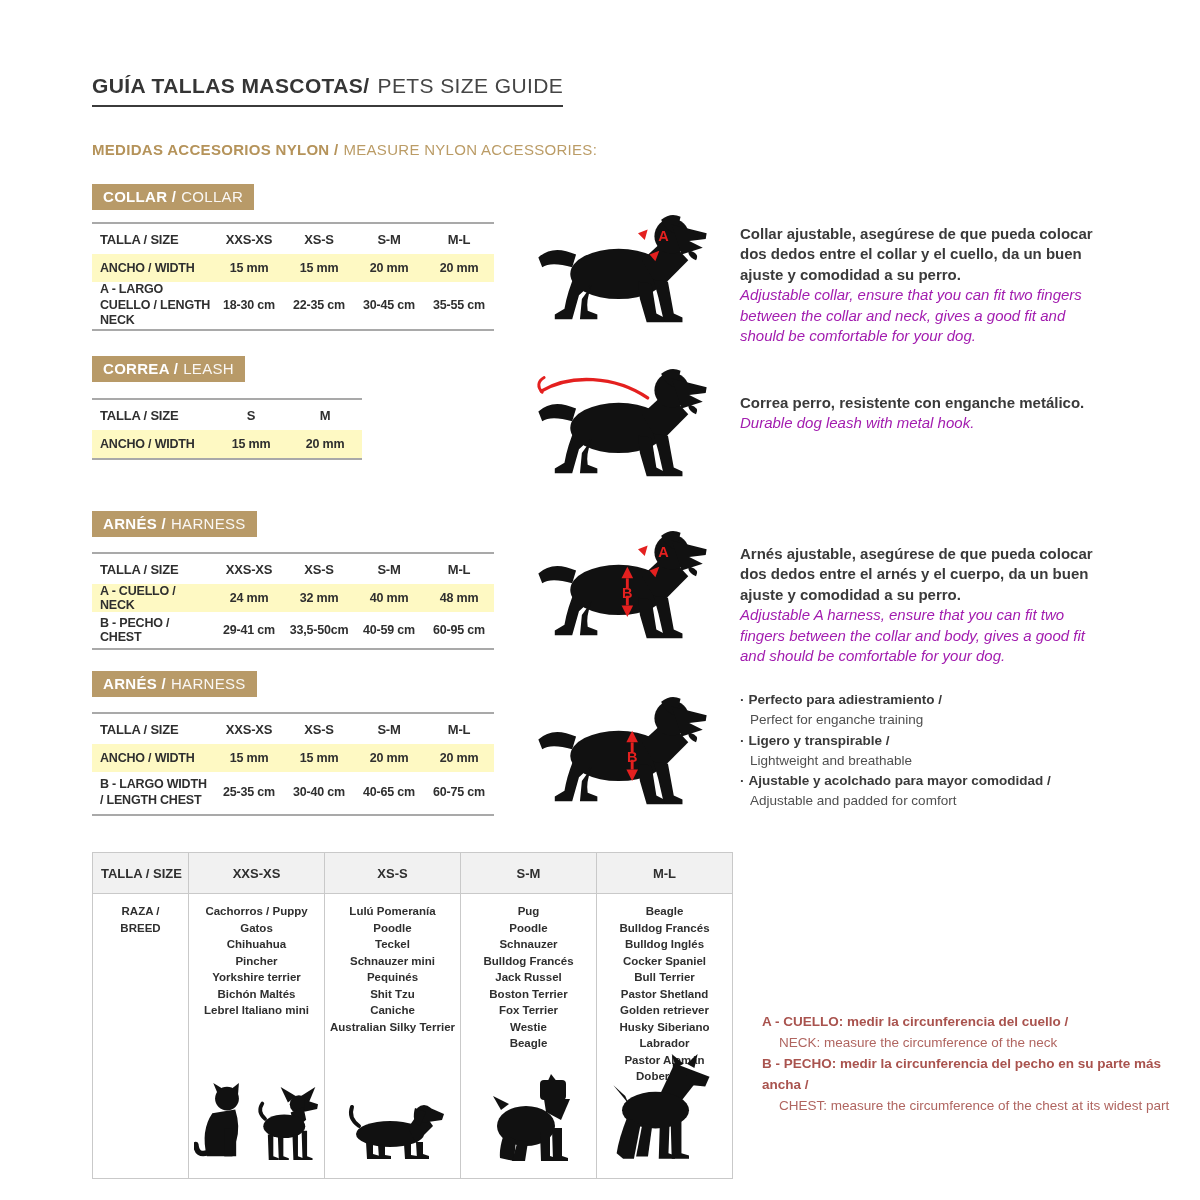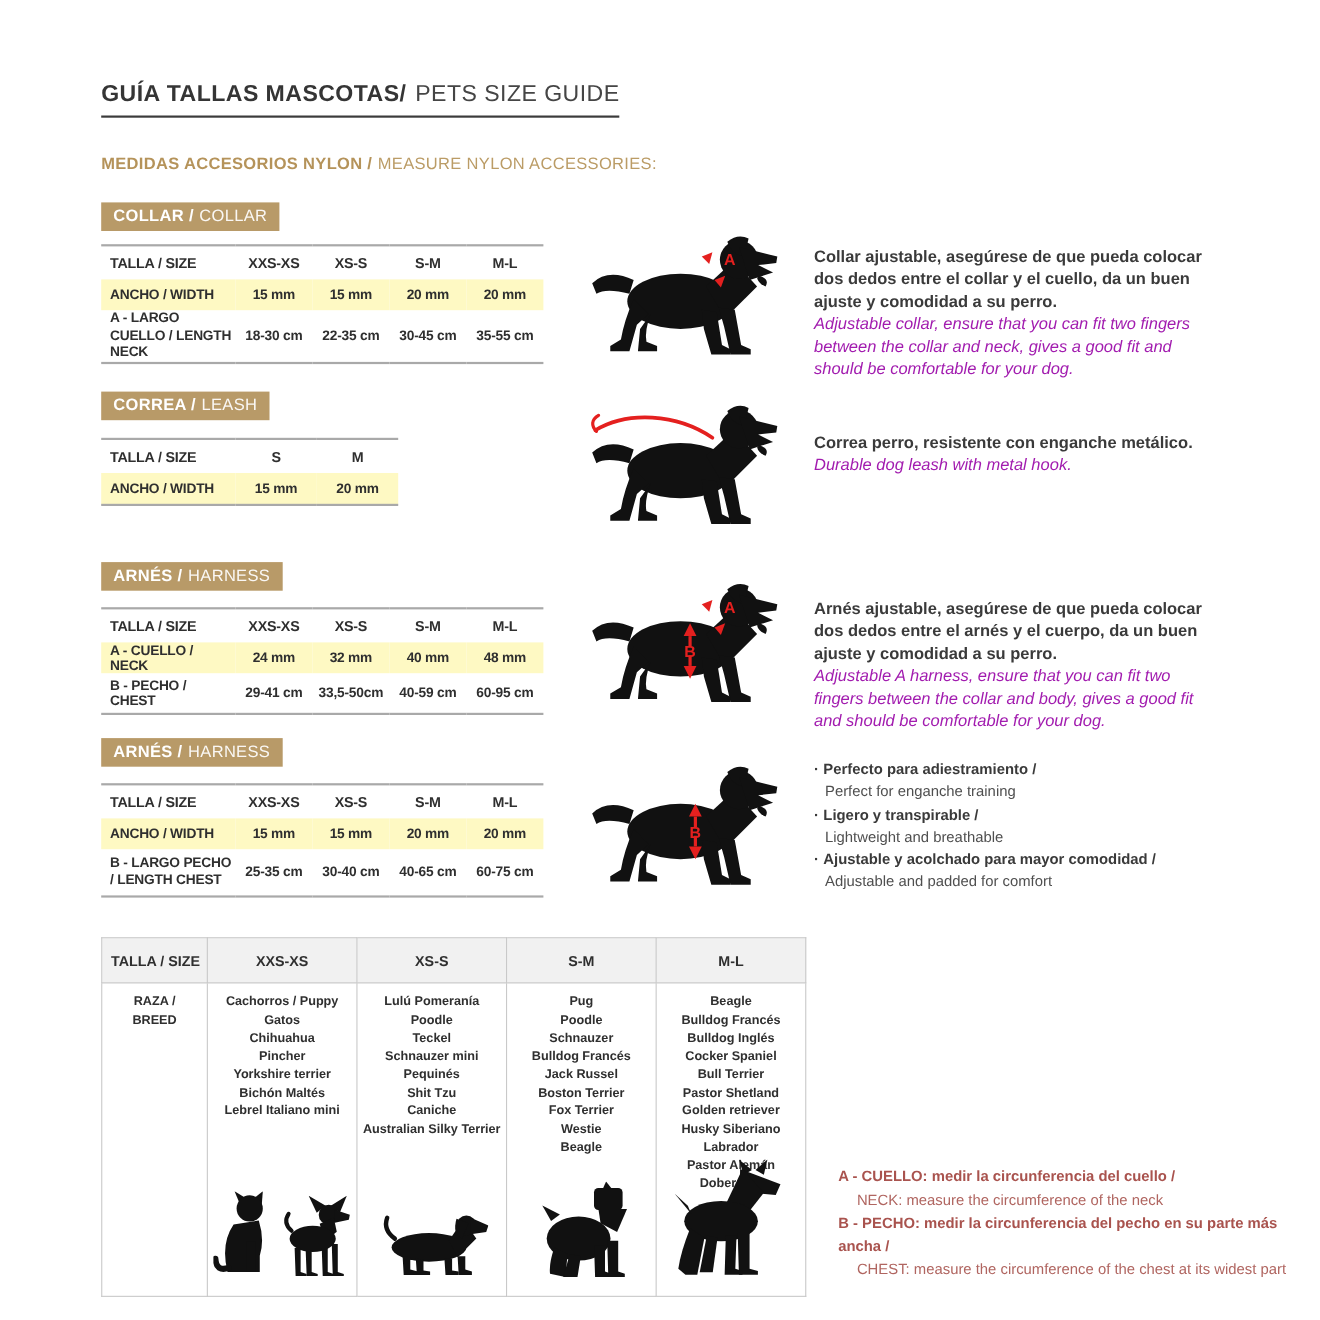--- a/index.html
+++ b/index.html
@@ -49,21 +49,21 @@
   .btable{border-collapse:collapse;width:640px;table-layout:fixed;color:#2f2f2f;}
   .btable td{border:1px solid #c9c9c9;font-weight:700;}
   .btable tr.hdr td{height:38px;background:#f1f1f1;text-align:center;font-size:13px;}
   .btable tr.hdr td:first-child{text-align:left;padding-left:8px;}
   .btable tr.body td{height:274px;vertical-align:top;text-align:center;
                      font-size:11.5px;line-height:16.5px;padding-top:9px;}
   .btable td.rowlabel{vertical-align:middle;text-align:center;font-size:12.5px;line-height:1.5;}
   .breed{display:block;}
 
   
-  .notes{left:762px;top:1060px;width:430px;font-size:13.5px;line-height:1.55;color:#a9534e;}
+  .notes{left:762px;top:1012px;width:430px;font-size:13.5px;line-height:1.55;color:#a9534e;}
   .notes .es{font-weight:700;}
   .notes .en{font-weight:400;padding-left:17px;color:#b06560;}
 
   .mk{font:700 15px "Liberation Sans",sans-serif;fill:#e4201f;}
   svg{display:block;}
 </style>
 </head>
 <body>
 
 <div class="sheet">
@@ -263,21 +263,21 @@
       <td>M-L</td>
     </tr>
     <tr class="shade">
       <td>ANCHO / WIDTH</td>
       <td>15 mm</td>
       <td>15 mm</td>
       <td>20 mm</td>
       <td>20 mm</td>
     </tr>
     <tr class="tall">
-      <td>B - LARGO PECHO / LENGTH CHEST</td>
+      <td>B - LARGO WIDTH / LENGTH CHEST</td>
       <td>25-35 cm</td>
       <td>30-40 cm</td>
       <td>40-65 cm</td>
       <td>60-75 cm</td>
     </tr>
   </tbody>
     </table>
 
   <svg class="abs" style="left:535px;top:694px;" width="175" height="118" viewBox="0 0 180 122">
     <use href="#dogSil"></use>

